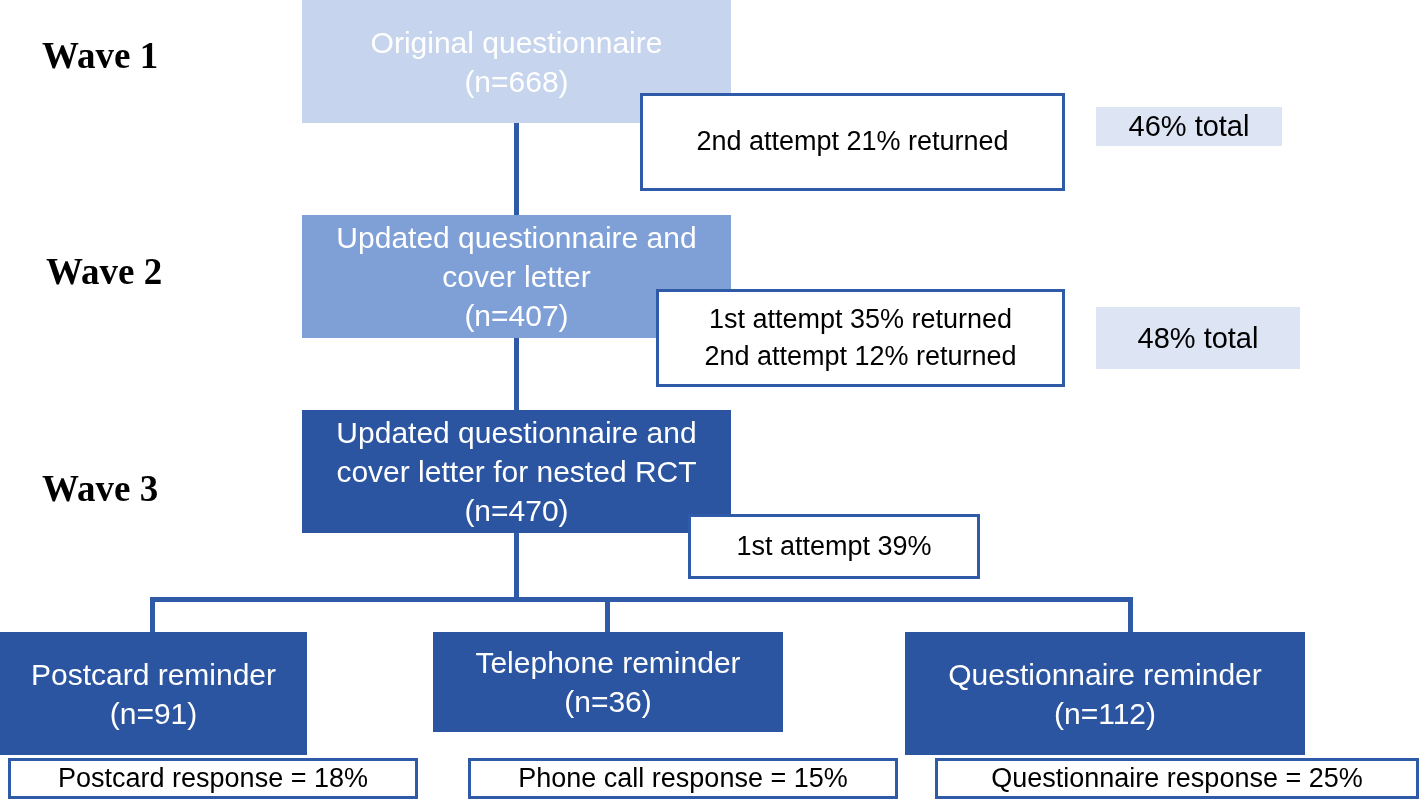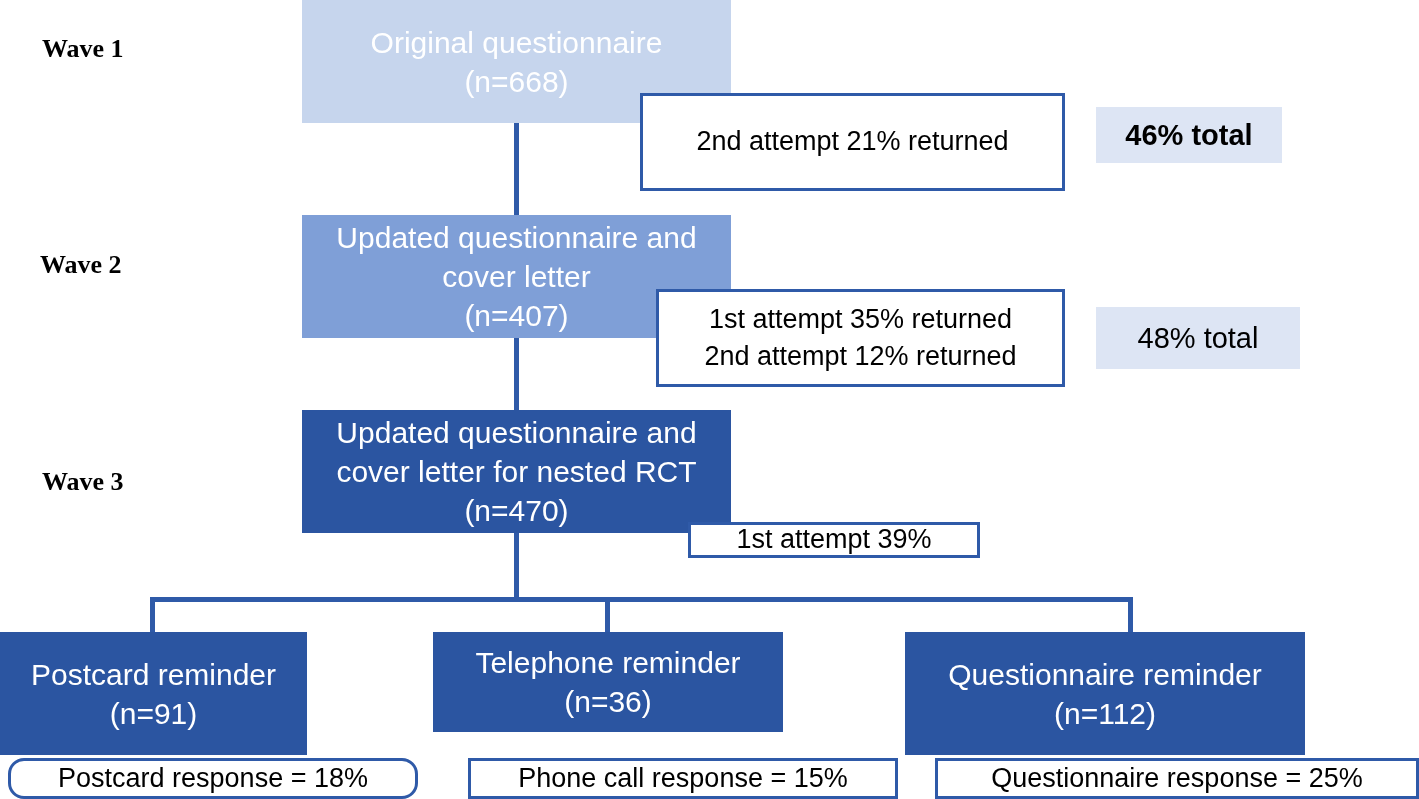--- a/index.html
+++ b/index.html
@@ -1,21 +1,21 @@
 <!DOCTYPE html>
 <html><head>
 <meta charset="utf-8">
 <style>
   html,body{margin:0;padding:0;background:#ffffff;}
   body{width:1419px;height:799px;position:relative;overflow:hidden;
        font-family:"Liberation Sans",sans-serif;}
   #stage{position:absolute;left:0;top:0;width:1419px;height:799px;}
 
   .wave-label{position:absolute;font-family:"Liberation Serif",serif;
-    font-weight:bold;font-size:26px;color:#000;white-space:nowrap;}
+    font-weight:bold;font-size:37px;color:#000;white-space:nowrap;}
 
   .flowbox{position:absolute;box-sizing:border-box;display:flex;
     flex-direction:column;align-items:center;justify-content:center;
     text-align:center;color:#ffffff;font-size:30px;line-height:1.30;
     padding:4px 10px;}
   .flowbox .ln{display:block;}
 
   .w1{background:#c6d5ed;}
   .w2{background:#7f9fd7;}
   .w3{background:#2b55a1;}
@@ -36,80 +36,80 @@
     justify-content:center;color:#000;font-size:27px;white-space:nowrap;}
 
   .conn{position:absolute;background:#2f5aa8;}
 </style>
 </head>
 <body>
 
 <div id="stage">
 
   <div class="wave-label" style="left:42px; top:34px;">Wave 1</div>
-  <div class="wave-label" style="left:40px; top:250px;">Wave 2</div>
+  <div class="wave-label" style="left:46px; top:250px;">Wave 2</div>
   <div class="wave-label" style="left:42px; top:467px;">Wave 3</div>
 
   <div class="conn" style="left:514px; top:123px; width:5px; height:93px;"></div>
   <div class="conn" style="left:514px; top:338px; width:5px; height:73px;"></div>
   <div class="conn" style="left:514px; top:533px; width:5px; height:68px;"></div>
 
   <div class="conn" style="left:150px; top:597px; width:983px; height:5px;"></div>
   <div class="conn" style="left:150px; top:597px; width:5px; height:40px;"></div>
   <div class="conn" style="left:605px; top:597px; width:5px; height:40px;"></div>
   <div class="conn" style="left:1128px; top:597px; width:5px; height:40px;"></div>
 
   <div class="flowbox w1" style="left:302px; top:0px; width:429px; height:123px;">
     <span class="ln">Original questionnaire</span>
     <span class="ln">(n=668)</span>
   </div>
 
   <div class="attempt" style="left:640px; top:93px; width:425px; height:98px;">
     <span class="ln">2nd attempt 21% returned</span>
   </div>
 
-  <div class="totalbadge" style="left:1096px; top:107px; width:186px; height:56px;font-weight:bold;">46% total</div>
+  <div class="totalbadge" style="left:1096px; top:107px; width:186px; height:39px;">46% total</div>
 
   <div class="flowbox w2" style="left:302px; top:215px; width:429px; height:123px;">
     <span class="ln">Updated questionnaire and</span>
     <span class="ln">cover letter</span>
     <span class="ln">(n=407)</span>
   </div>
 
   <div class="attempt" style="left:656px; top:289px; width:409px; height:98px;">
     <span class="ln">1st attempt 35% returned</span>
     <span class="ln">2nd attempt 12% returned</span>
   </div>
 
   <div class="totalbadge" style="left:1096px; top:307px; width:204px; height:62px;">48% total</div>
 
   <div class="flowbox w3" style="left:302px; top:410px; width:429px; height:123px;">
     <span class="ln">Updated questionnaire and</span>
     <span class="ln">cover letter for nested RCT</span>
     <span class="ln">(n=470)</span>
   </div>
 
-  <div class="attempt" style="left:688px; top:514px; width:292px; height:36px;margin-top:8px;">
+  <div class="attempt" style="left:688px; top:514px; width:292px; height:65px;">
     <span class="ln">1st attempt  39%</span>
   </div>
 
   <div class="flowbox rem" style="left:0px; top:632px; width:307px; height:123px;">
     <span class="ln">Postcard reminder</span>
     <span class="ln">(n=91)</span>
   </div>
 
   <div class="flowbox rem" style="left:433px; top:632px; width:350px; height:100px;">
     <span class="ln">Telephone reminder</span>
     <span class="ln">(n=36)</span>
   </div>
 
   <div class="flowbox rem" style="left:905px; top:632px; width:400px; height:123px;">
     <span class="ln">Questionnaire reminder</span>
     <span class="ln">(n=112)</span>
   </div>
 
-  <div class="respbox" style="left:8px; top:758px; width:410px; height:41px;border-radius:16px;">Postcard response = 18%</div>
+  <div class="respbox" style="left:8px; top:758px; width:410px; height:41px;">Postcard response = 18%</div>
 
   <div class="respbox" style="left:468px; top:758px; width:430px; height:41px;">Phone call response = 15%</div>
 
   <div class="respbox" style="left:935px; top:758px; width:484px; height:41px;">Questionnaire response = 25%</div>
 
 </div>
 
 </body></html>

